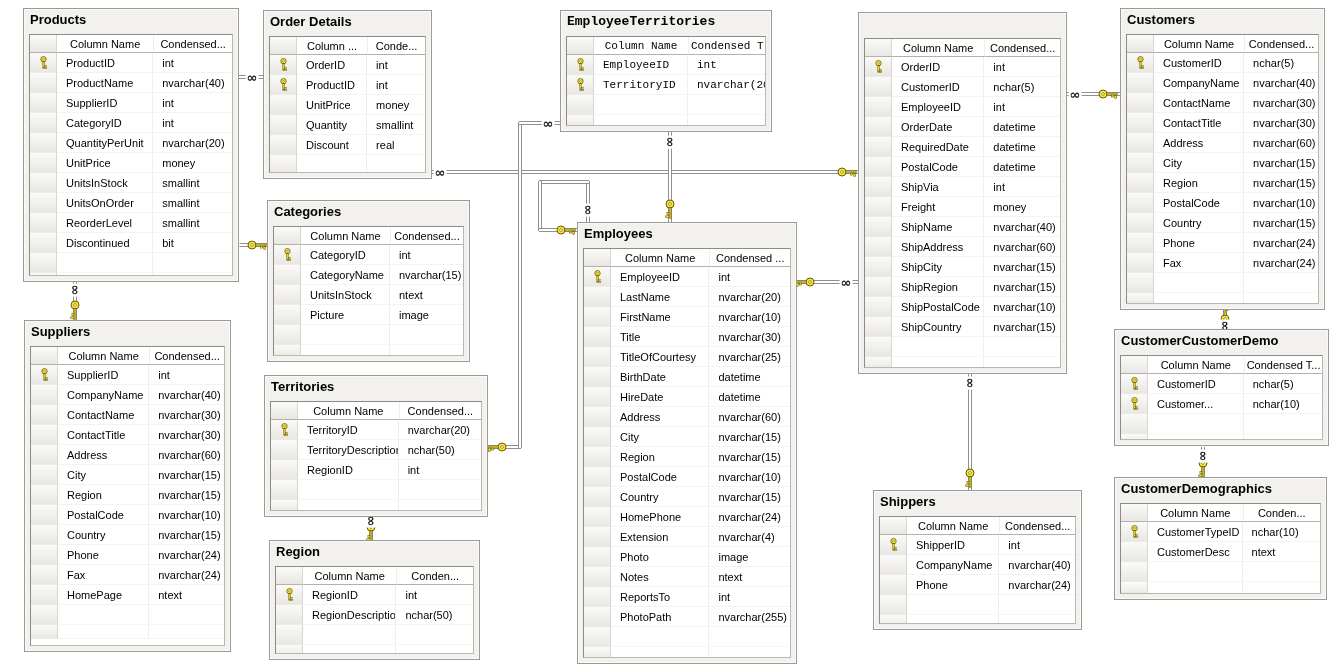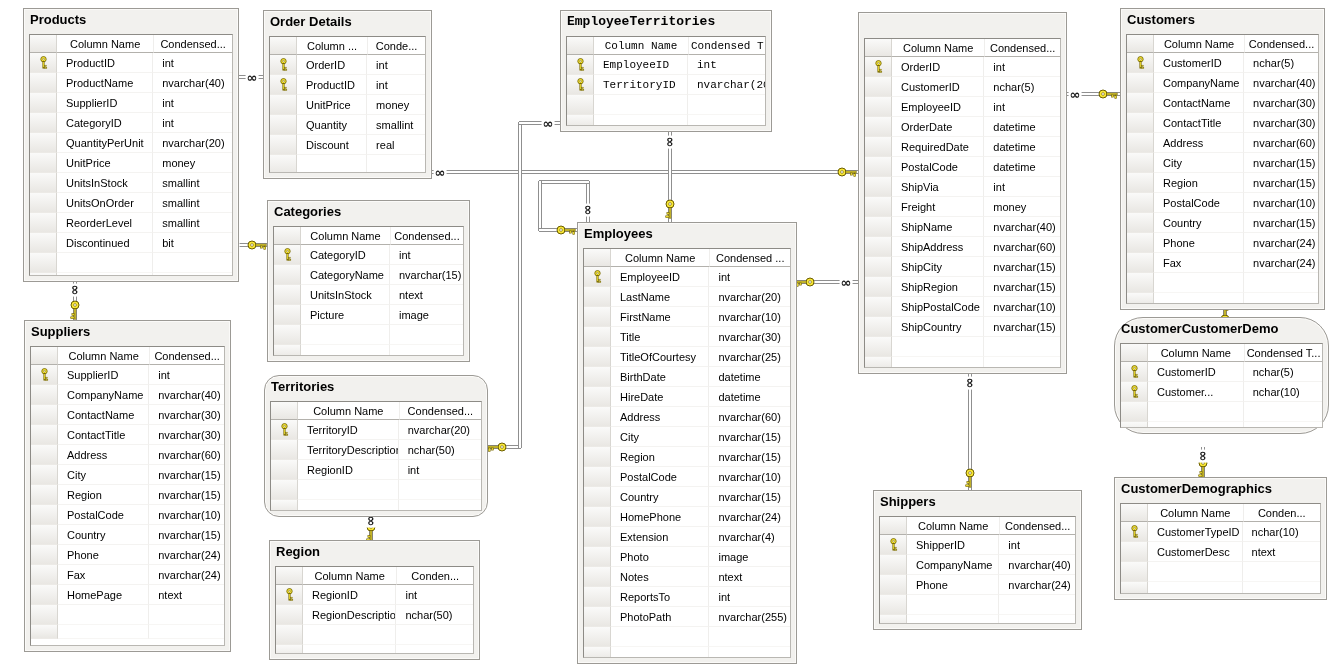--- a/index.html
+++ b/index.html
@@ -371,21 +371,21 @@
           <div class="name-cell"></div>
           <div class="type-cell"></div>
         </div>
         <div class="grid-row empty-row" style="height: 14px;">
           <div class="sel-cell"></div>
           <div class="name-cell"></div>
           <div class="type-cell"></div>
         </div>
       </div>
     </div>
-    <div class="table-window" style="left: 264px; top: 375px; width: 222px; height: 140px; border-radius: 15px;">
+    <div class="table-window" style="left: 264px; top: 375px; width: 222px; height: 140px;">
       <div class="table-title">Territories</div>
       <div class="grid">
         <div class="grid-row header">
           <div class="sel-cell"></div>
           <div class="name-cell">Column Name</div>
           <div class="type-cell">Condensed...</div>
         </div>
         <div class="grid-row">
           <div class="sel-cell">
             <span class="pk-icon"><svg width="11" height="13" viewBox="0 0 11 13">
@@ -927,21 +927,21 @@
           <div class="name-cell"></div>
           <div class="type-cell"></div>
         </div>
         <div class="grid-row empty-row" style="height: 14px;">
           <div class="sel-cell"></div>
           <div class="name-cell"></div>
           <div class="type-cell"></div>
         </div>
       </div>
     </div>
-    <div class="table-window" style="left: 1114px; top: 317px; width: 213px; height: 115px; border-radius: 29px;">
+    <div class="table-window" style="left: 1114px; top: 329px; width: 213px; height: 115px;">
       <div class="table-title">CustomerCustomerDemo</div>
       <div class="grid">
         <div class="grid-row header">
           <div class="sel-cell"></div>
           <div class="name-cell">Column Name</div>
           <div class="type-cell">Condensed T...</div>
         </div>
         <div class="grid-row">
           <div class="sel-cell">
             <span class="pk-icon"><svg width="11" height="13" viewBox="0 0 11 13">

